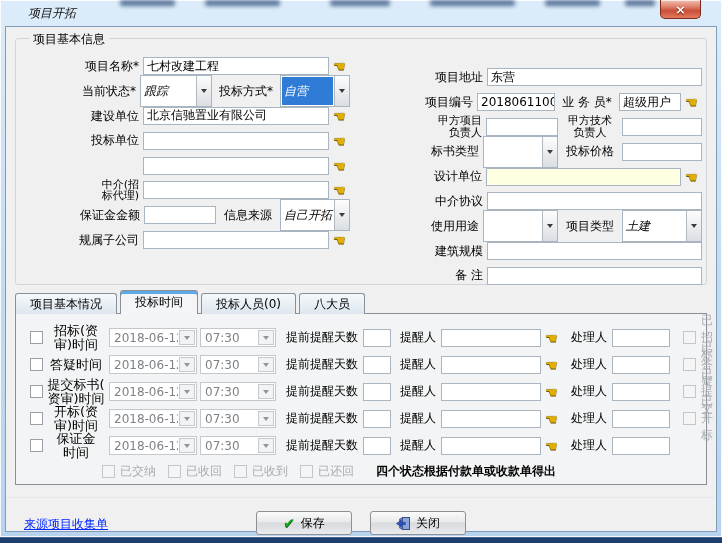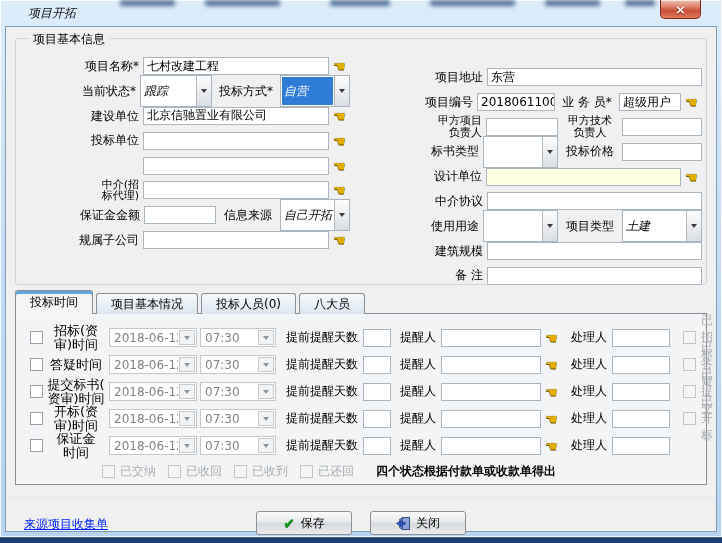--- a/index.html
+++ b/index.html
@@ -239,25 +239,25 @@
         <div class="frow">
           <span class="lab main">备  注</span>
           <div class="tb w215">
               <span></span>
             </div>
         </div>
       </div>
     </div>
 
     <div class="tabstrip">
+      <div class="tab">
+          <span>项目基本情况</span>
+        </div>
       <div class="tab active">
           <span>投标时间</span>
-        </div>
-      <div class="tab">
-          <span>项目基本情况</span>
         </div>
       <div class="tab">
           <span>投标人员(0)</span>
         </div>
       <div class="tab">
           <span>八大员</span>
         </div>
     </div>
 
     <div class="panel">

